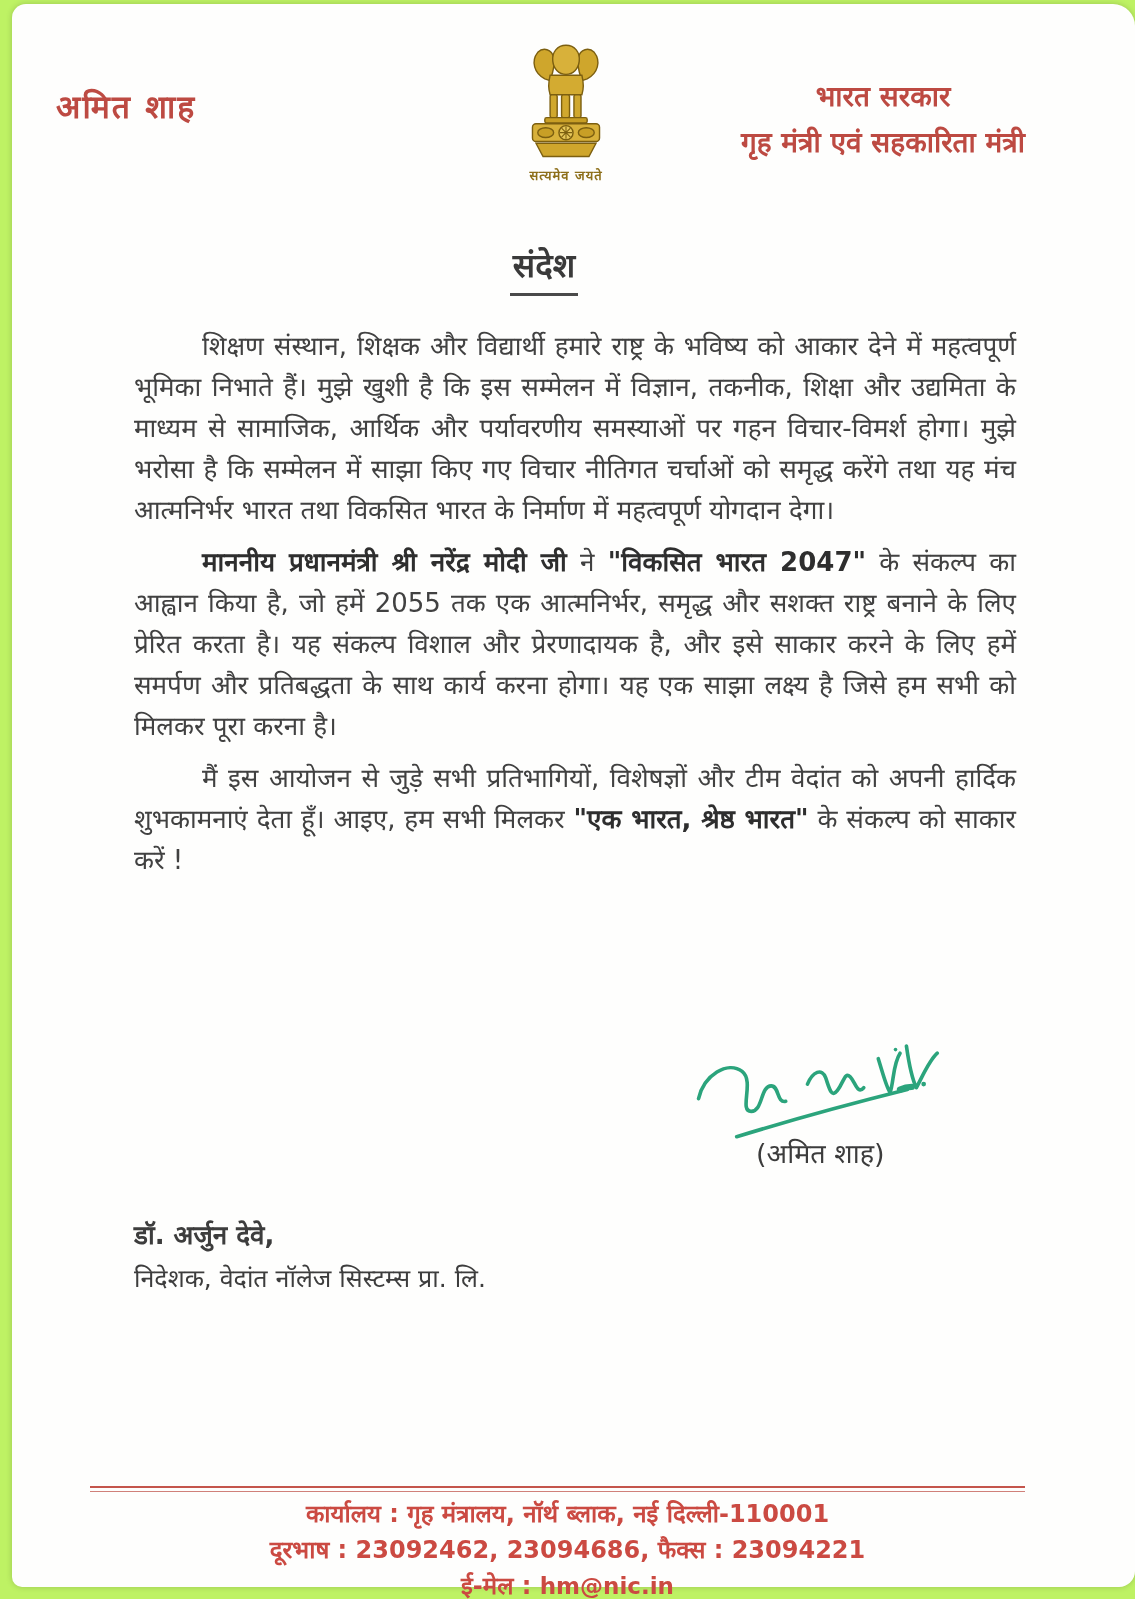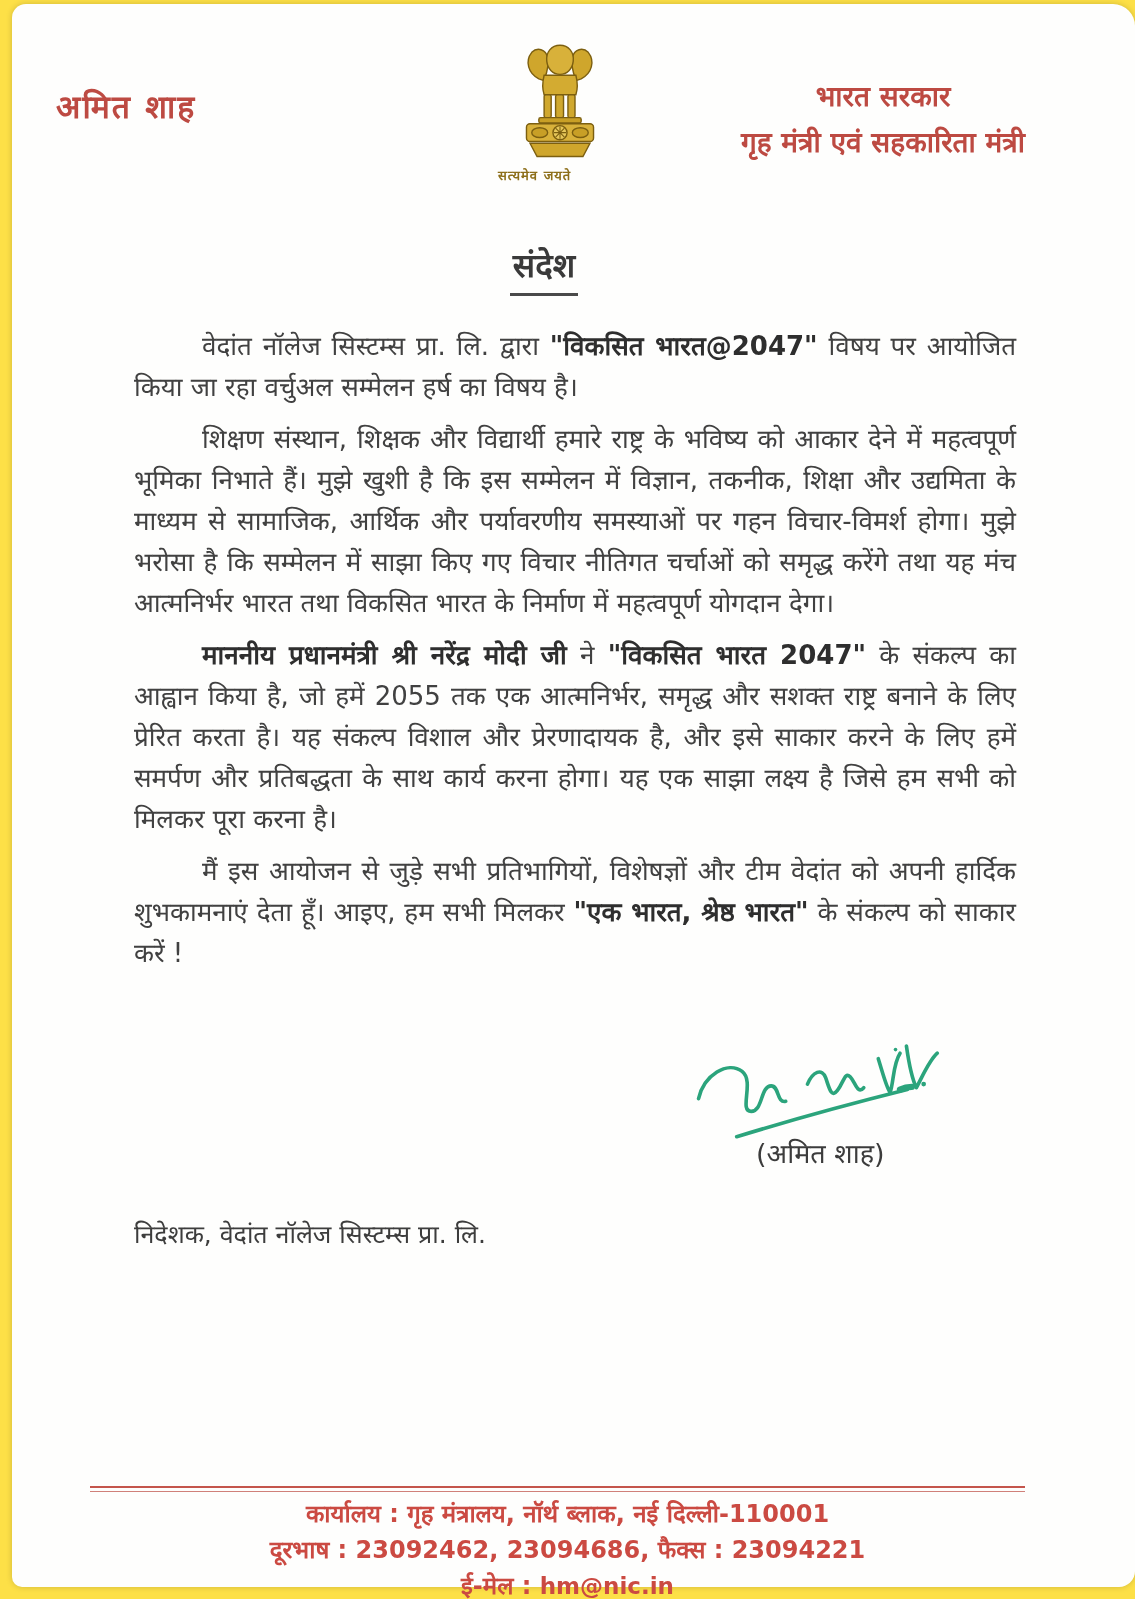--- a/index.html
+++ b/index.html
@@ -1,34 +1,34 @@
 <!DOCTYPE html>
 <html><head>
 <meta charset="utf-8">
 <style>
   html,body{margin:0;padding:0;background:#9f9e9c;}
   .canvas{
     position:relative;width:1135px;height:1599px;margin:0 auto;
-    background:#fde047;overflow:hidden;
+    background:#bef264;overflow:hidden;
     font-family:"DejaVu Sans",sans-serif;
   }
   .page{
     position:absolute;left:12px;top:4px;right:0;bottom:12px;
     background:#fefefd;border-radius:14px 22px 16px 10px;
     box-shadow:0 0 6px rgba(0,0,0,.18);
   }
   .minister-name{
     position:absolute;left:56px;top:84px;
     font-size:32px;font-weight:700;letter-spacing:2px;color:#bd4a42;
   }
   .header-right{
     position:absolute;left:688px;top:74px;width:390px;
     text-align:center;font-size:28px;line-height:46px;font-weight:700;color:#bd4a42;
   }
-  .emblem-wrap{position:absolute;left:498px;top:40px;width:136px;text-align:left;}
+  .emblem-wrap{position:absolute;left:498px;top:40px;width:136px;text-align:center;}
   .emblem-motto{margin-top:2px;font-size:13px;font-weight:700;color:#8d6f1a;letter-spacing:1px;}
   .letter-heading{position:absolute;left:0;top:242px;width:1088px;text-align:center;}
   .letter-heading span{
     display:inline-block;font-size:33px;font-weight:700;color:#3a3a3a;
     border-bottom:3px solid #4a4a4a;padding:0 3px 6px;
   }
   .letter-body{
     position:absolute;left:134px;top:326px;width:882px;
     font-size:26px;line-height:41px;color:#414141;text-align:justify;
   }
@@ -94,41 +94,41 @@
   <div class="header-right">
     <div>भारत सरकार</div>
     <div>गृह मंत्री एवं सहकारिता मंत्री</div>
   </div>
 
   <div class="letter-heading">
     <span>संदेश</span>
   </div>
 
   <div class="letter-body">
-    <p><span>वेदांत नॉलेज सिस्टम्स प्रा. लि. द्वारा </span><b>"विकसित भारत@2047"</b><span> विषय पर आयोजित किया जा रहा वर्चुअल सम्मेलन हर्ष का विषय है।</span></p>
     <p><span>शिक्षण संस्थान, शिक्षक और विद्यार्थी हमारे राष्ट्र के भविष्य को आकार देने में महत्वपूर्ण भूमिका निभाते हैं। मुझे खुशी है कि इस सम्मेलन में विज्ञान, तकनीक, शिक्षा और उद्यमिता के माध्यम से सामाजिक, आर्थिक और पर्यावरणीय समस्याओं पर गहन विचार-विमर्श होगा। मुझे भरोसा है कि सम्मेलन में साझा किए गए विचार नीतिगत चर्चाओं को समृद्ध करेंगे तथा यह मंच आत्मनिर्भर भारत तथा विकसित भारत के निर्माण में महत्वपूर्ण योगदान देगा।</span></p>
     <p><b>माननीय प्रधानमंत्री श्री नरेंद्र मोदी जी</b><span> ने </span><b>"विकसित भारत 2047"</b><span> के संकल्प का आह्वान किया है, जो हमें 2055 तक एक आत्मनिर्भर, समृद्ध और सशक्त राष्ट्र बनाने के लिए प्रेरित करता है। यह संकल्प विशाल और प्रेरणादायक है, और इसे साकार करने के लिए हमें समर्पण और प्रतिबद्धता के साथ कार्य करना होगा। यह एक साझा लक्ष्य है जिसे हम सभी को मिलकर पूरा करना है।</span></p>
     <p><span>मैं इस आयोजन से जुड़े सभी प्रतिभागियों, विशेषज्ञों और टीम वेदांत को अपनी हार्दिक शुभकामनाएं देता हूँ। आइए, हम सभी मिलकर </span><b>"एक भारत, श्रेष्ठ भारत"</b><span> के संकल्प को साकार करें !</span></p>
   </div>
 
   <svg class="signature-svg" viewBox="0 0 300 130" width="300" height="118" aria-hidden="true">
     <g fill="none" stroke="#2ba47c" stroke-width="4" stroke-linecap="round" stroke-linejoin="round">
       <path d="M14,80 C20,54 46,38 62,50 C76,61 58,94 72,94 C85,94 82,66 94,66 C103,66 100,85 110,83"></path>
       <path d="M134,64 C140,50 150,46 154,57 C158,68 160,80 167,71 C174,62 175,50 181,56 C187,62 189,76 196,68"></path>
       <path d="M212,36 C217,52 221,68 225,73 C229,63 228,42 236,30"></path>
       <path d="M243,22 C245,36 249,58 254,68 C261,55 268,38 277,30"></path>
       <path d="M56,122 C108,106 196,82 244,70"></path>
       <path d="M236,70 C240,68 246,67 249,67" stroke-width="7"></path>
       <circle cx="262" cy="64" r="2.6" fill="#2ba47c" stroke="none"></circle>
       <circle cx="231" cy="26" r="2" fill="#2ba47c" stroke="none"></circle>
     </g>
   </svg>
   <div class="signature-caption">(अमित शाह)</div>
 
   <div class="addressee">
+    <div class="addressee-name">डॉ. अर्जुन देवे,</div>
     <div class="addressee-designation">निदेशक, वेदांत नॉलेज सिस्टम्स प्रा. लि.</div>
   </div>
 
   <div class="footer-rule"></div>
   <div class="footer">
     <div>कार्यालय : गृह मंत्रालय, नॉर्थ ब्लाक, नई दिल्ली-110001</div>
     <div>दूरभाष : 23092462, 23094686, फैक्स : 23094221</div>
     <div><span>ई-मेल : </span><span class="email-value">hm@nic.in</span></div>
   </div>
 </div>

